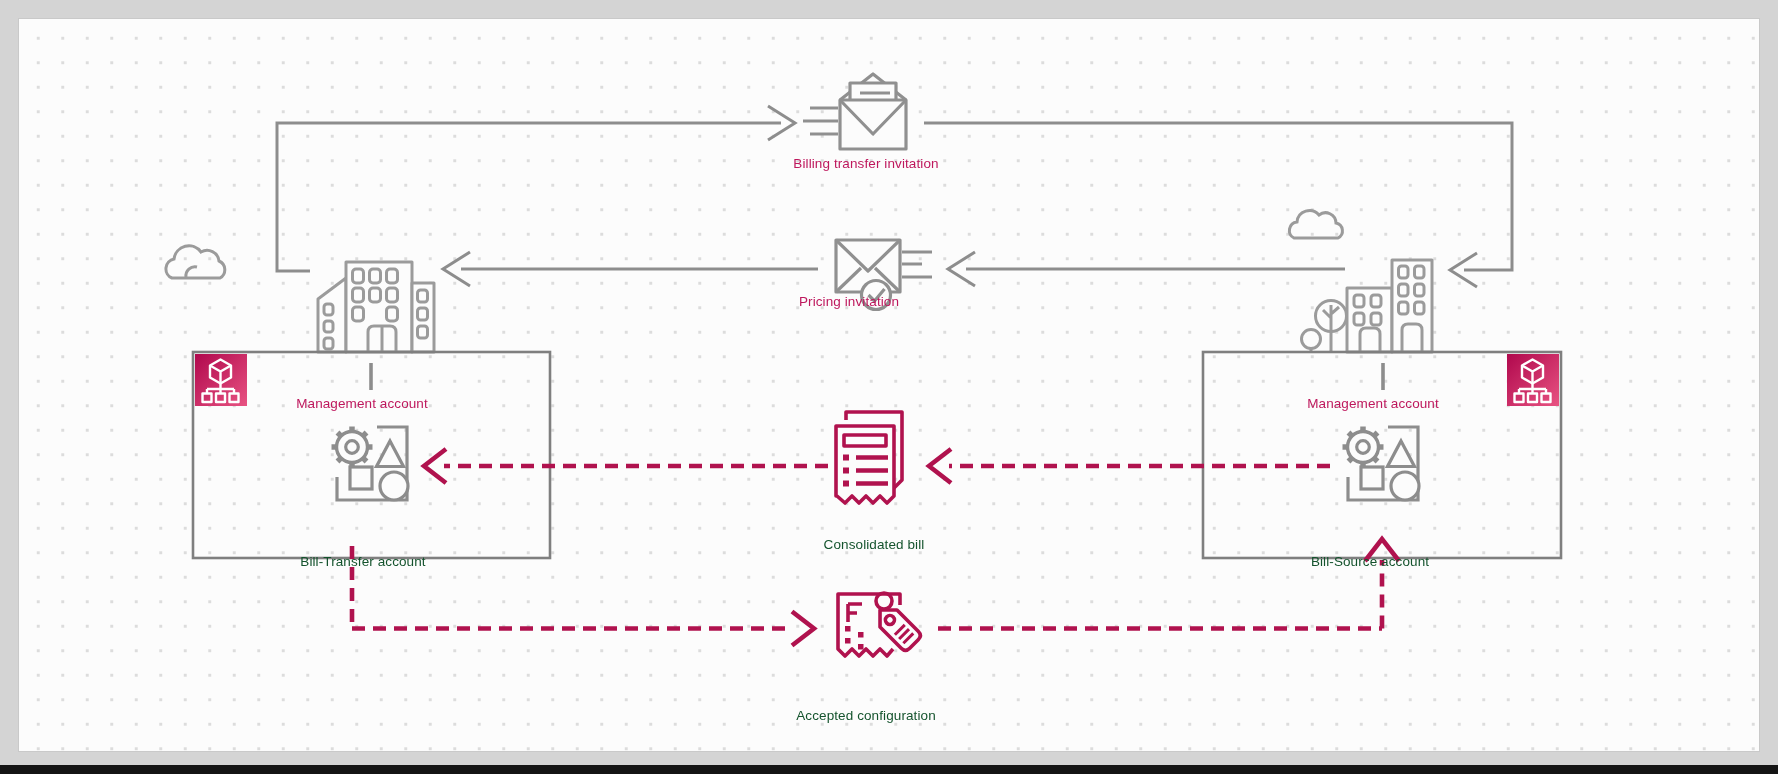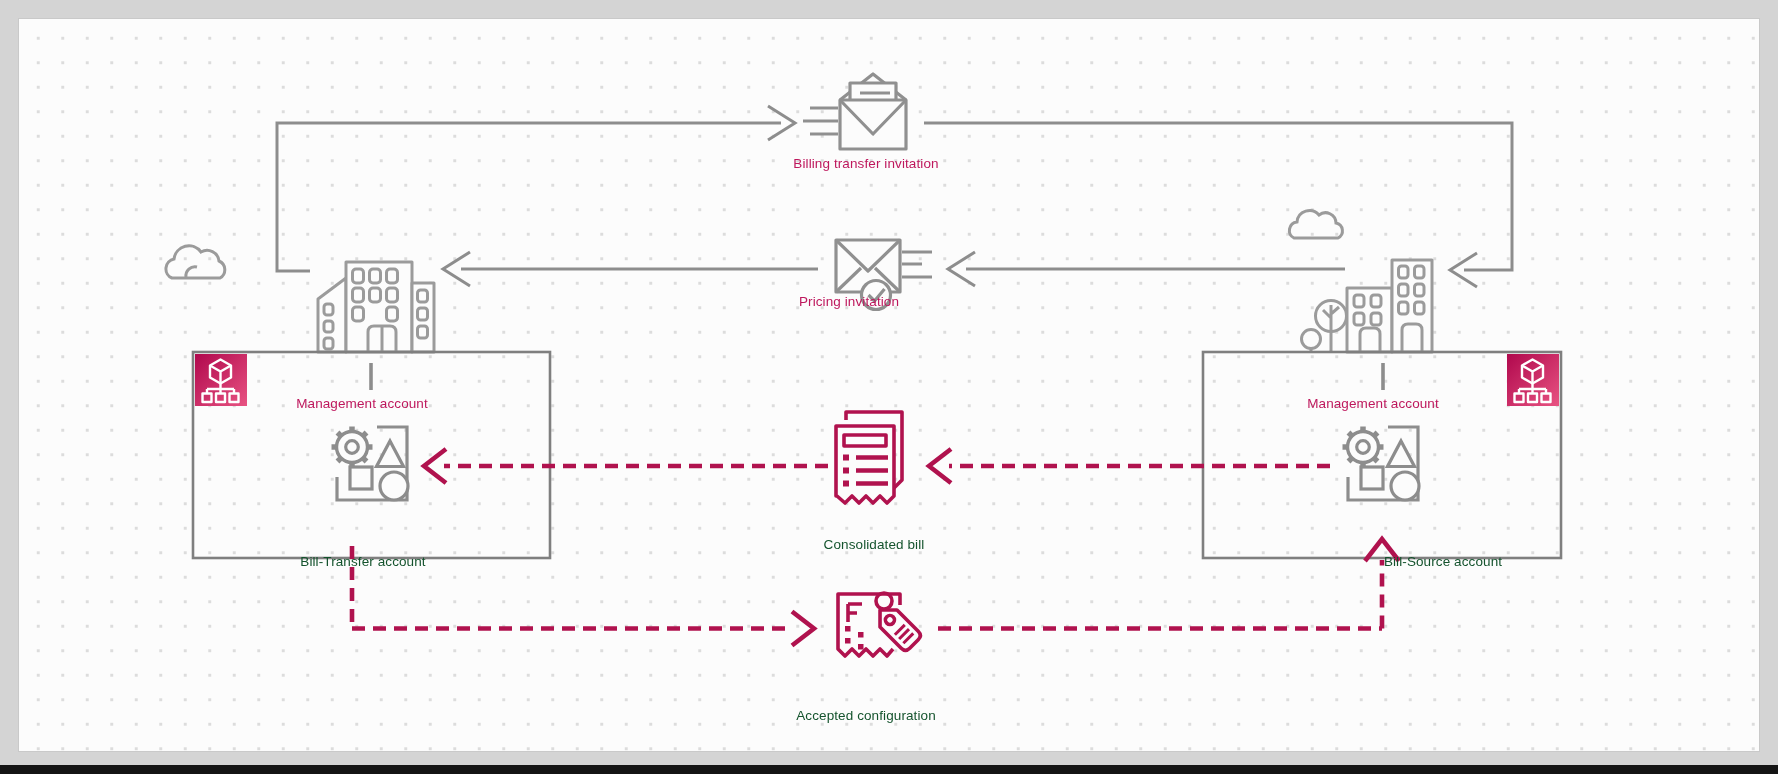--- a/index.html
+++ b/index.html
@@ -211,17 +211,17 @@
 <div class="lbl" style="left:866px;top:156px">Billing transfer invitation</div>
 
 <div class="lbl" style="left:849px;top:294px">Pricing invitation</div>
 
 <div class="lbl" style="left:362px;top:396px">Management account</div>
 
 <div class="lbl magenta" style="left:363px;top:517px">Bill-Transfer account</div>
 
 <div class="lbl" style="left:1373px;top:396px">Management account</div>
 
-<div class="lbl magenta" style="left:1443px;top:517px">Bill-Source account</div>
+<div class="lbl magenta" style="left:1370px;top:517px">Bill-Source account</div>
 
 <div class="lbl magenta" style="left:874px;top:500px">Consolidated bill</div>
 
 <div class="lbl magenta" style="left:866px;top:671px">Accepted configuration</div>
 
 </body></html>

